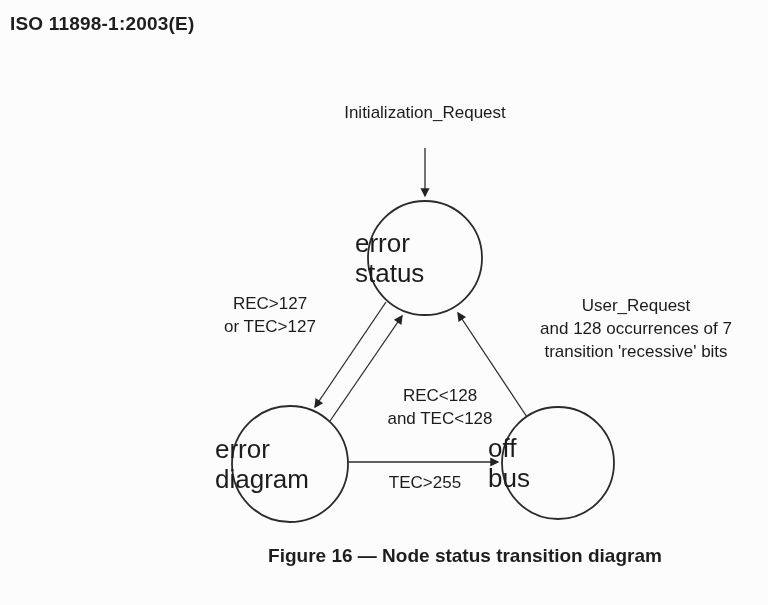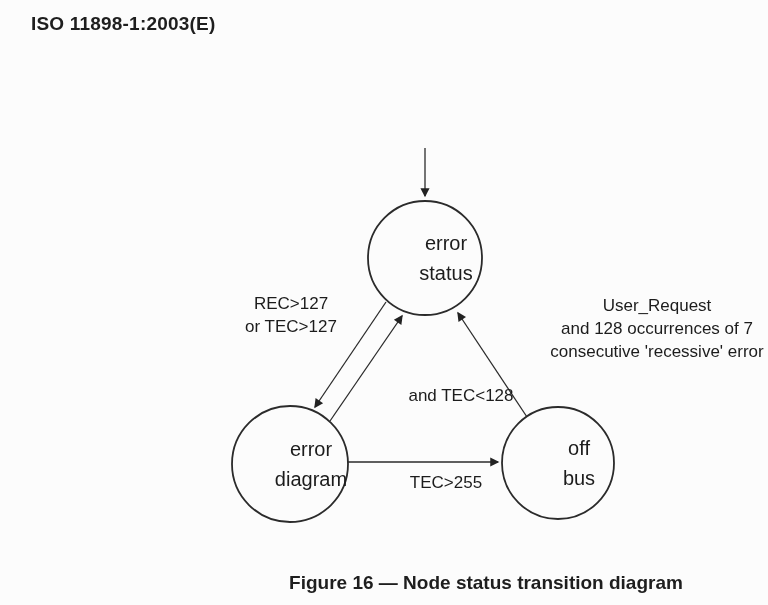--- a/index.html
+++ b/index.html
@@ -8,37 +8,37 @@
   }
   body {
     width: 768px;
     height: 605px;
     position: relative;
     background: #fcfcfc;
     font-family: "Liberation Sans", sans-serif;
     color: #1e1e1e;
     overflow: hidden;
   }
-  .abs { position: absolute; margin-left: 21px; }
+  .abs { position: absolute; }
   .header-title {
     left: 10px;
     top: 13px;
     font-size: 19px;
     font-weight: bold;
     letter-spacing: 0.2px;
     white-space: nowrap;
   }
   svg.diagram-canvas {
     position: absolute;
     left: 0; top: 0;
     width: 768px; height: 605px;
   }
   .state-label {
-    text-align: center;
-    font-size: 20px;
+    text-align: left;
+    font-size: 26px;
     line-height: 30px;
     color: #1c1c1c;
   }
   .edge-label {
     text-align: center;
     font-size: 17px;
     line-height: 23px;
     color: #1c1c1c;
   }
   .init-label {
@@ -53,21 +53,21 @@
   .recovery-label {
     left: 505px; top: 294px; width: 262px;
   }
   .to-busoff-label {
     left: 365px; top: 471px; width: 120px;
   }
   .state-error-active { left: 355px; top: 228px; width: 140px; }
   .state-error-passive { left: 215px; top: 434px; width: 150px; }
   .state-bus-off { left: 488px; top: 433px; width: 140px; }
   .figure-caption {
-    left: 165px; top: 572px; width: 600px;
+    left: 165px; top: 545px; width: 600px;
     text-align: center;
     font-size: 19px;
     font-weight: bold;
     white-space: nowrap;
   }
 </style>
 </head>
 <body>
 
 <div class="abs header-title">ISO 11898-1:2003(E)</div>
@@ -84,35 +84,37 @@
   <line x1="330" y1="421" x2="402" y2="316" stroke="#2b2b2b" stroke-width="1.3" marker-end="url(#arrow)"></line>
   <line x1="527" y1="417" x2="458" y2="313" stroke="#2b2b2b" stroke-width="1.3" marker-end="url(#arrow)"></line>
   <line x1="348" y1="462" x2="498" y2="462" stroke="#2b2b2b" stroke-width="1.3" marker-end="url(#arrow)"></line>
 
   <circle cx="425" cy="258" r="57" fill="#fcfcfc" stroke="#2b2b2b" stroke-width="1.8"></circle>
   <circle cx="290" cy="464" r="58" fill="#fcfcfc" stroke="#2b2b2b" stroke-width="1.8"></circle>
   <circle cx="558" cy="463" r="56" fill="#fcfcfc" stroke="#2b2b2b" stroke-width="1.8"></circle>
 </svg>
 
 <div class="abs edge-label init-label">
+  <div>Initialization_Request</div>
 </div>
 
 <div class="abs edge-label to-passive-label">
   <div>REC&gt;127</div>
   <div>or TEC&gt;127</div>
 </div>
 
 <div class="abs edge-label to-active-label">
+  <div>REC&lt;128</div>
   <div>and TEC&lt;128</div>
 </div>
 
 <div class="abs edge-label recovery-label">
   <div>User_Request</div>
   <div>and 128 occurrences of 7</div>
-  <div>consecutive 'recessive' error</div>
+  <div>transition 'recessive' bits</div>
 </div>
 
 <div class="abs edge-label to-busoff-label">
   <div>TEC&gt;255</div>
 </div>
 
 <div class="abs state-label state-error-active">
   <div>error</div>
   <div>status</div>
 </div>

